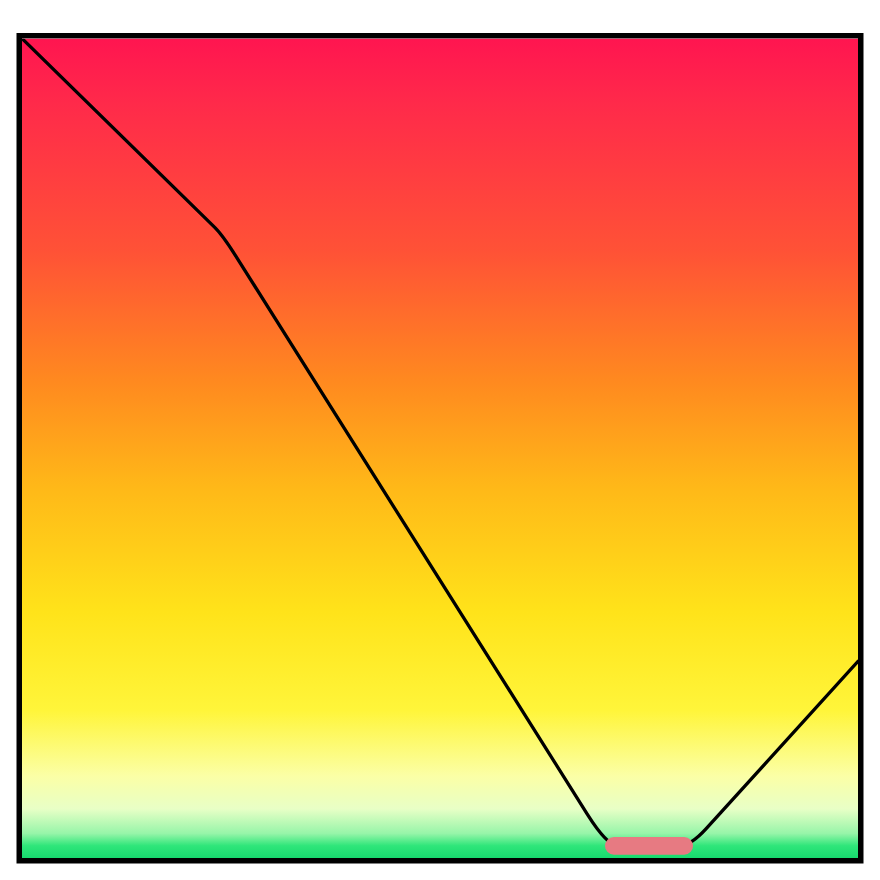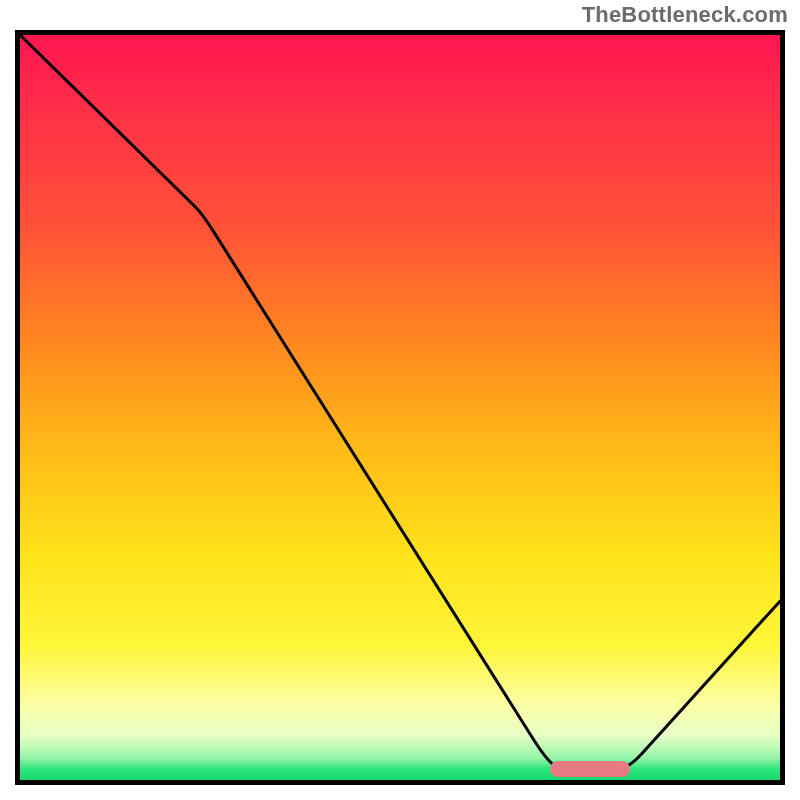--- a/index.html
+++ b/index.html
@@ -78,21 +78,20 @@
     border-radius: 9px;
     background: #e77a82;
     pointer-events: none;
   }
 </style>
 </head>
 <body>
 
 <div class="frame">
 
-  <div class="watermark">TheBottleneck.com</div>
 
   <div class="plot">
     <div class="gradient"></div>
 
     <svg class="curve" viewBox="0 0 760 745" preserveAspectRatio="none">
       <path id="curve-path" d="M 0 0 L 175.20000000000002 171.74210526315784 Q 182.4 178.79999999999995 194.4 197.85120137299768 L 514 705.2481979405035 Q 532 733.825 542 733.825 L 598 733.825 Q 608 733.825 622 718.385855263158 L 760 566.2" fill="none" stroke="#000" stroke-width="3" stroke-linecap="round" stroke-linejoin="round"></path>
     </svg>
 
     <div id="marker" class="marker" style="left: 530px; width: 80px; top: 725.825px; background: rgb(231, 122, 130);"></div>
   </div>

